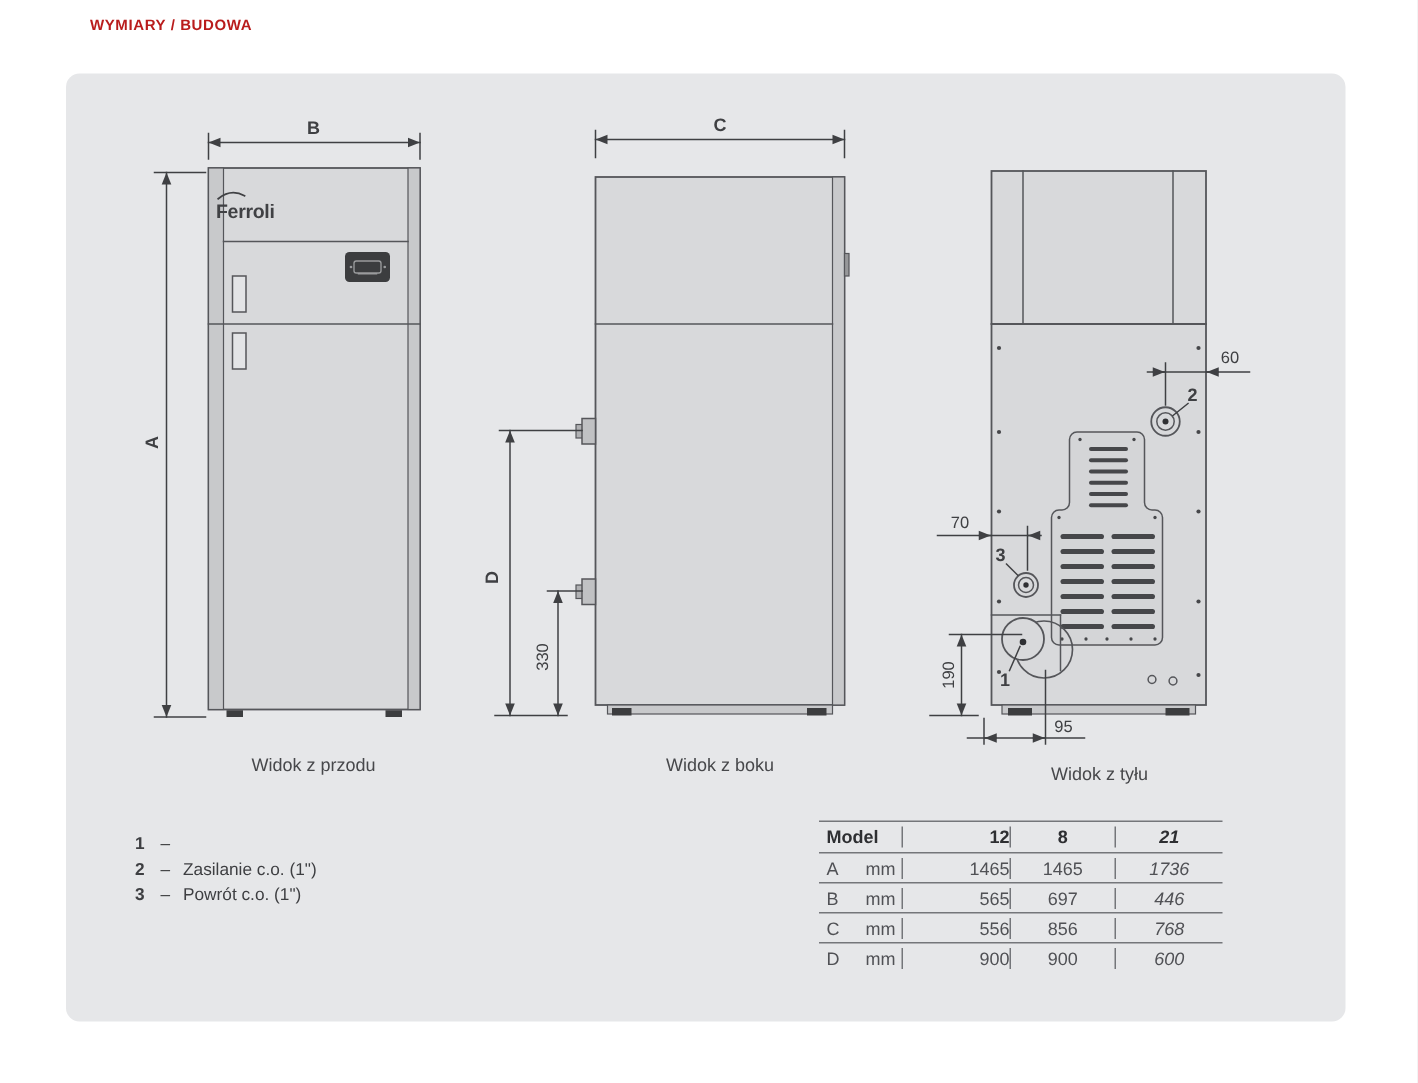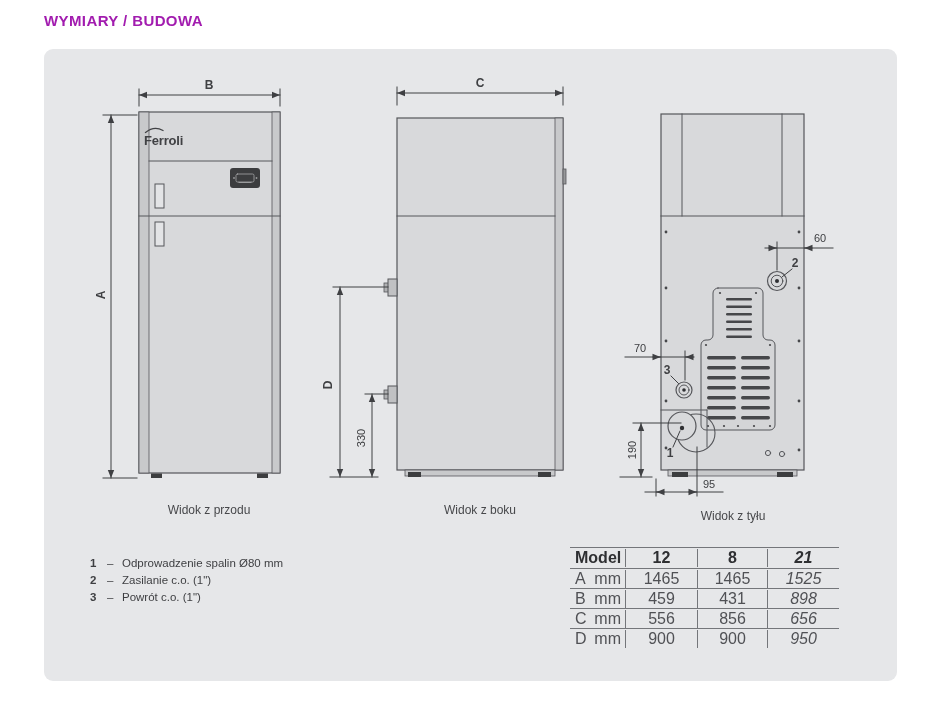--- a/index.html
+++ b/index.html
@@ -1,50 +1,50 @@
 <!DOCTYPE html>
 <html><head>
 <meta charset="utf-8">
 <style>
   html,body{margin:0;padding:0;}
   body{
     width:945px;height:722px;position:relative;background:#ffffff;
     font-family:"Liberation Sans",sans-serif;color:#3f4043;overflow:hidden;
   }
   .page-title{
-    position:absolute;left:44px;top:12px;font-size:15px;font-weight:bold;
-    letter-spacing:.4px;color:#a21caf;
+    position:absolute;left:60px;top:12px;font-size:10px;font-weight:bold;
+    letter-spacing:.4px;color:#b91c1c;
   }
   .panel{
     position:absolute;left:44px;top:49px;width:853px;height:632px;
     background:#e6e7e9;border-radius:9px;
   }
   .panel svg{position:absolute;left:0;top:0;}
   svg text{fill:#3f4043;font-family:"Liberation Sans",sans-serif;font-size:11px;}
   svg text.dimletter{font-size:12px;font-weight:bold;}
   svg text.marker-num{font-size:12px;font-weight:bold;}
   svg text.caption{font-size:12px;fill:#47484b;}
   svg text.logo{font-size:13px;font-weight:bold;fill:#404144;letter-spacing:-.2px;}
 
   .legend{position:absolute;left:46px;top:506px;font-size:11.5px;color:#3e3f42;}
   .legend-item{display:flex;line-height:17px;}
   .legend-item .ln{font-weight:bold;width:17px;}
   .legend-item .ld{width:15px;}
 
   .dim-table{
     position:absolute;left:502px;top:498px;width:269px;
-    border-top:1px solid #74767a;font-size:16px;color:#505155;margin-left:24px;
+    border-top:1px solid #74767a;font-size:12px;color:#505155;
   }
   .t-row{display:flex;align-items:center;height:19px;border-bottom:1px solid #74767a;}
   .t-row:last-child{border-bottom:none;}
   .t-row.t-head{height:20px;font-weight:bold;color:#2e2f32;}
   .c0{width:55px;box-sizing:border-box;padding:0 4px 0 5px;display:flex;justify-content:space-between;}
   .t-head .c0{justify-content:flex-start;}
   .c1,.c2,.c3{box-sizing:border-box;text-align:center;border-left:1px solid #74767a;}
-  .c1{width:72px;}.c2{width:70px;}.c3{width:72px;font-style:italic;}
+  .c1{width:72px;text-align:right;}.c2{width:70px;}.c3{width:72px;font-style:italic;}
 </style>
 </head>
 <body>
 
 <div class="page-title">WYMIARY / BUDOWA</div>
 
 <div class="panel">
 
   <svg width="853" height="632" viewBox="0 0 853 632">
     <defs>
@@ -235,21 +235,20 @@
       <line x1="645" y1="443" x2="652.5" y2="443" stroke="#3f4043" stroke-width="1" marker-end="url(#arr)"></line>
       <text x="665" y="439" text-anchor="middle">95</text>
       <text class="caption" x="689" y="471" text-anchor="middle">Widok z tyłu</text>
     </g>
   </svg>
 
   <div class="legend">
     <div class="legend-item">
       <span class="ln">1</span>
       <span class="ld">–</span>
-      <span class="lt">Odprowadzenie spalin Ø80 mm</span>
     </div>
     <div class="legend-item">
       <span class="ln">2</span>
       <span class="ld">–</span>
       <span class="lt">Zasilanie c.o. (1")</span>
     </div>
     <div class="legend-item">
       <span class="ln">3</span>
       <span class="ld">–</span>
       <span class="lt">Powrót c.o. (1")</span>
@@ -263,44 +262,44 @@
       <div class="c2">8</div>
       <div class="c3">21</div>
     </div>
     <div class="t-row">
       <div class="c0">
           <span>A</span>
           <span>mm</span>
         </div>
       <div class="c1">1465</div>
       <div class="c2">1465</div>
-      <div class="c3">1525</div>
+      <div class="c3">1736</div>
     </div>
     <div class="t-row">
       <div class="c0">
           <span>B</span>
           <span>mm</span>
         </div>
-      <div class="c1">459</div>
-      <div class="c2">431</div>
-      <div class="c3">898</div>
+      <div class="c1">565</div>
+      <div class="c2">697</div>
+      <div class="c3">446</div>
     </div>
     <div class="t-row">
       <div class="c0">
           <span>C</span>
           <span>mm</span>
         </div>
       <div class="c1">556</div>
       <div class="c2">856</div>
-      <div class="c3">656</div>
+      <div class="c3">768</div>
     </div>
     <div class="t-row">
       <div class="c0">
           <span>D</span>
           <span>mm</span>
         </div>
       <div class="c1">900</div>
       <div class="c2">900</div>
-      <div class="c3">950</div>
+      <div class="c3">600</div>
     </div>
   </div>
 
 </div>
 
 </body></html>

